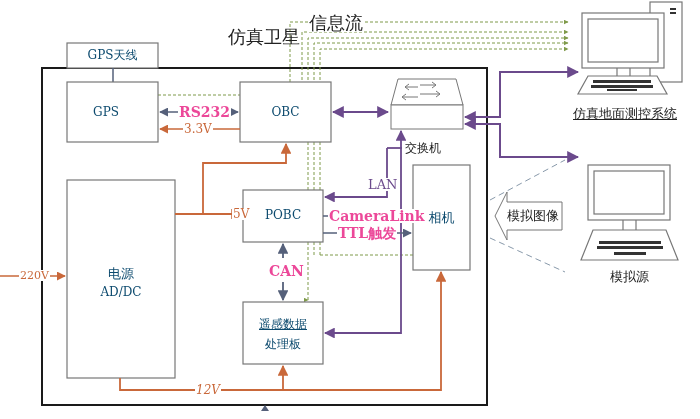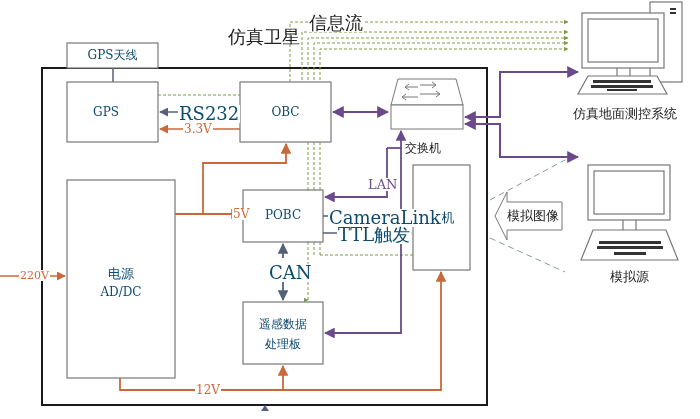--- a/index.html
+++ b/index.html
@@ -3,21 +3,21 @@
 <meta charset="utf-8">
 <style>
   html, body { margin: 0; padding: 0; background: #ffffff; }
   body { width: 700px; height: 419px; position: relative; overflow: hidden;
          font-family: "DejaVu Serif", "Liberation Serif", serif; }
   svg { position: absolute; left: 0; top: 0; }
   .lbl { position: absolute; white-space: nowrap; line-height: 1; }
   .blk { font-size: 12px; color: #0c4a6e; text-align: center; }
   .cn  { font-size: 12px; color: #222; }
   .orange { color: #c9683a; font-size: 12px; }
-  .slate  { color: #0c4a6e; font-size: 18px; }
+  .slate  { color: #ec4899; font-size: 14px; font-weight: bold; }
   .purple { color: #6b4a8c; font-size: 13px; }
   .bg-w { background: #fff; padding: 0 1px; }
 </style>
 </head>
 <body>
 
 <svg width="700" height="419" viewBox="0 0 700 419">
   <defs>
     <marker id="ao" viewBox="0 0 10 10" refX="9" refY="5" markerWidth="6" markerHeight="6" orient="auto-start-reverse">
         <path d="M0,0 L10,5 L0,10 z" fill="#c9683a"></path>
@@ -139,29 +139,29 @@
 <div class="lbl cn" style="left:228px;top:28px;font-size:18px;">仿真卫星</div>
 <div class="lbl cn bg-w" style="left:308px;top:14px;font-size:18px;">信息流</div>
 
 <div class="lbl blk" style="left:67px;top:49px;width:91px;">GPS天线</div>
 <div class="lbl blk" style="left:67px;top:106px;width:78px;">GPS</div>
 <div class="lbl blk" style="left:240px;top:106px;width:91px;">OBC</div>
 <div class="lbl blk" style="left:67px;top:267px;width:108px;font-size:13px;">电源</div>
 <div class="lbl blk" style="left:67px;top:286px;width:108px;">AD/DC</div>
 <div class="lbl blk" style="left:243px;top:209px;width:80px;">POBC</div>
 <div class="lbl blk" style="left:413px;top:211px;width:57px;font-size:13px;">相机</div>
-<div class="lbl blk" style="left:243px;top:318px;width:80px;">遥感数据</div>
+<div class="lbl blk" style="left:243px;top:318px;width:80px;text-decoration:underline;">遥感数据</div>
 <div class="lbl blk" style="left:243px;top:338px;width:80px;">处理板</div>
 <div class="lbl cn" style="left:405px;top:142px;">交换机</div>
 
 <div class="lbl slate bg-w" style="left:178px;top:105px;">RS232</div>
 <div class="lbl orange bg-w" style="left:183px;top:123px;">3.3V</div>
 <div class="lbl orange bg-w" style="left:188px;top:208px;margin-left:44px;">5V</div>
-<div class="lbl orange bg-w" style="left:195px;top:384px;">12V</div>
+<div class="lbl orange bg-w" style="left:195px;top:384px;font-style:italic;">12V</div>
 <div class="lbl orange bg-w" style="left:19px;top:270px;font-size:11px;">220V</div>
 <div class="lbl slate bg-w" style="left:268px;top:264px;">CAN</div>
 <div class="lbl purple bg-w" style="left:367px;top:178px;">LAN</div>
 <div class="lbl slate bg-w" style="left:328px;top:209px;">CameraLink</div>
 <div class="lbl slate bg-w" style="left:337px;top:226px;">TTL触发</div>
 
-<div class="lbl cn" style="left:573px;top:107px;font-size:13px;">仿真地面测控系统</div>
+<div class="lbl cn" style="left:573px;top:107px;font-size:13px;text-decoration:underline;">仿真地面测控系统</div>
 <div class="lbl cn" style="left:610px;top:270px;font-size:13px;">模拟源</div>
 <div class="lbl cn" style="left:507px;top:209px;font-size:13px;">模拟图像</div>
 
 </body></html>

